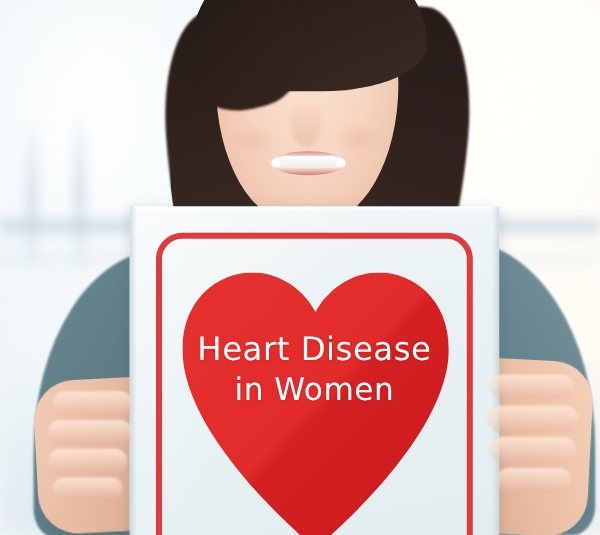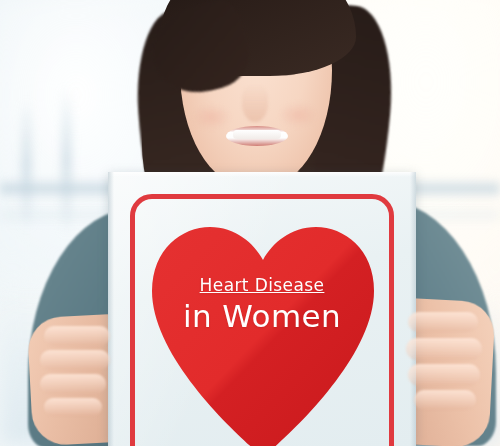--- a/index.html
+++ b/index.html
@@ -216,22 +216,22 @@
     position:absolute;left:0;right:0;top:104px;
     text-align:center;
     color:#ffffff;
     font-family:"DejaVu Sans",sans-serif;
     font-weight:400;
     letter-spacing:.4px;
     text-shadow:0 1px 2px rgba(150,20,25,.28);
     line-height:1.16;
     pointer-events:none;
   }
-  .sign-text .l1{display:block;font-size:17px;text-decoration:underline;}
-  .sign-text .l2{display:block;font-size:31px;margin-top:3px;}
+  .sign-text .l1{display:block;font-size:27px;}
+  .sign-text .l2{display:block;font-size:26px;margin-top:3px;}
 
   .sign-edge-l{
     position:absolute;left:0;top:0;width:6px;height:274px;
     background:linear-gradient(90deg,rgba(160,180,190,.45),rgba(255,255,255,0));
   }
   .sign-edge-r{
     position:absolute;right:0;top:0;width:6px;height:274px;
     background:linear-gradient(270deg,rgba(160,180,190,.4),rgba(255,255,255,0));
   }
   .sign-edge-t{

